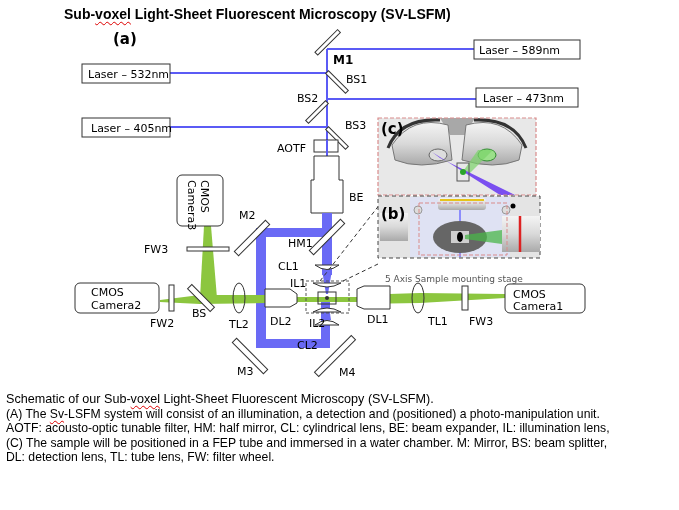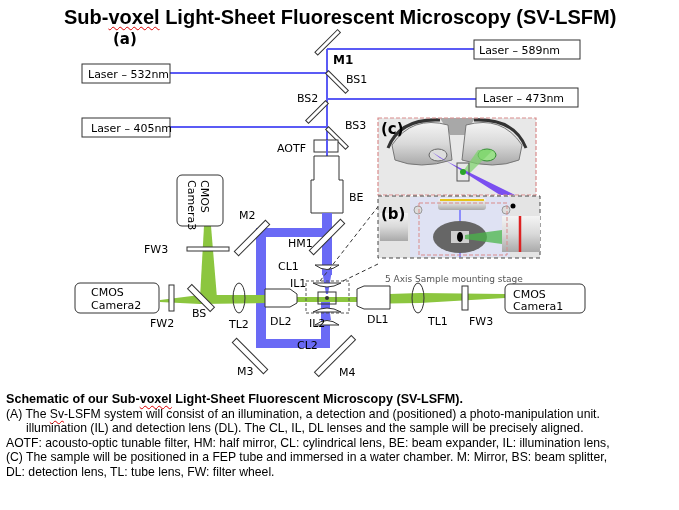--- a/index.html
+++ b/index.html
@@ -1,21 +1,21 @@
 <!DOCTYPE html>
 <html><head>
 <meta charset="utf-8">
 <style>
   html, body { margin: 0; padding: 0; background: #ffffff; }
   body { width: 679px; height: 510px; position: relative; overflow: hidden; font-family: "Liberation Sans", sans-serif; }
   #diagram { position: absolute; left: 0; top: 0; }
-  .title { position: absolute; left: 64px; top: 6px; font-family: "Liberation Sans", sans-serif; font-weight: bold; font-size: 20px; color: #000; white-space: nowrap; }
+  .title { position: absolute; left: 64px; top: 6px; font-family: "Liberation Sans", sans-serif; font-weight: bold; font-size: 14px; color: #000; white-space: nowrap; }
   .squiggle { text-decoration: underline wavy #d00; text-decoration-thickness: 1px; text-underline-offset: 2px; }
   .caption { position: absolute; left: 6px; top: 392px; width: 670px; font-family: "Liberation Sans", sans-serif; font-size: 12.2px; line-height: 14.6px; color: #000; }
-  .caption .head { font-weight: bold; font-size: 12.6px; }
+  .caption .head { font-weight: normal; font-size: 12.6px; }
   .caption p { margin: 0; }
   .caption .just { text-align: justify; text-align-last: justify; }
   svg text { font-family: "DejaVu Sans", sans-serif; }
 </style>
 </head>
 <body>
 
 <div class="title"><span>Sub-</span><span class="squiggle">voxel</span><span> Light-Sheet Fluorescent Microscopy (SV-LSFM)</span></div>
 
 <svg id="diagram" width="679" height="390" viewBox="0 0 679 390">
@@ -203,17 +203,16 @@
     <circle cx="513" cy="206" r="2.5" fill="#000"></circle>
     <rect x="419" y="203" width="88" height="52" fill="none" stroke="#d98b8b" stroke-dasharray="4,2"></rect>
     <text x="381" y="219" font-size="15" font-weight="bold" font-family="Liberation Serif, serif">(b)</text>
   </g>
   <text x="385" y="282" font-size="9" fill="#555">5 Axis Sample mounting stage</text>
 </svg>
 
 <div class="caption">
   <p class="head"><span>Schematic of our Sub-</span><span class="squiggle">voxel</span><span> Light-Sheet Fluorescent Microscopy (SV-LSFM).</span></p>
   <p><span>(A)  The </span><span class="squiggle">Sv</span><span>-LSFM system will consist of an illumination, a detection and (positioned) a photo-manipulation unit.</span></p>
-  <p style="padding-left:20px">illumination (IL) and detection lens (DL).  The CL, IL, DL lenses and the sample will be precisely aligned.</p>
   <p> AOTF: acousto-optic tunable filter, HM: half mirror,  CL: cylindrical lens,  BE: beam expander, IL: illumination lens,</p>
   <p>(C) The sample will be positioned  in a FEP tube and immersed in a water chamber. M: Mirror, BS: beam splitter,</p>
   <p>DL: detection lens, TL: tube lens, FW: filter wheel.</p>
 </div>
 
 </body></html>

